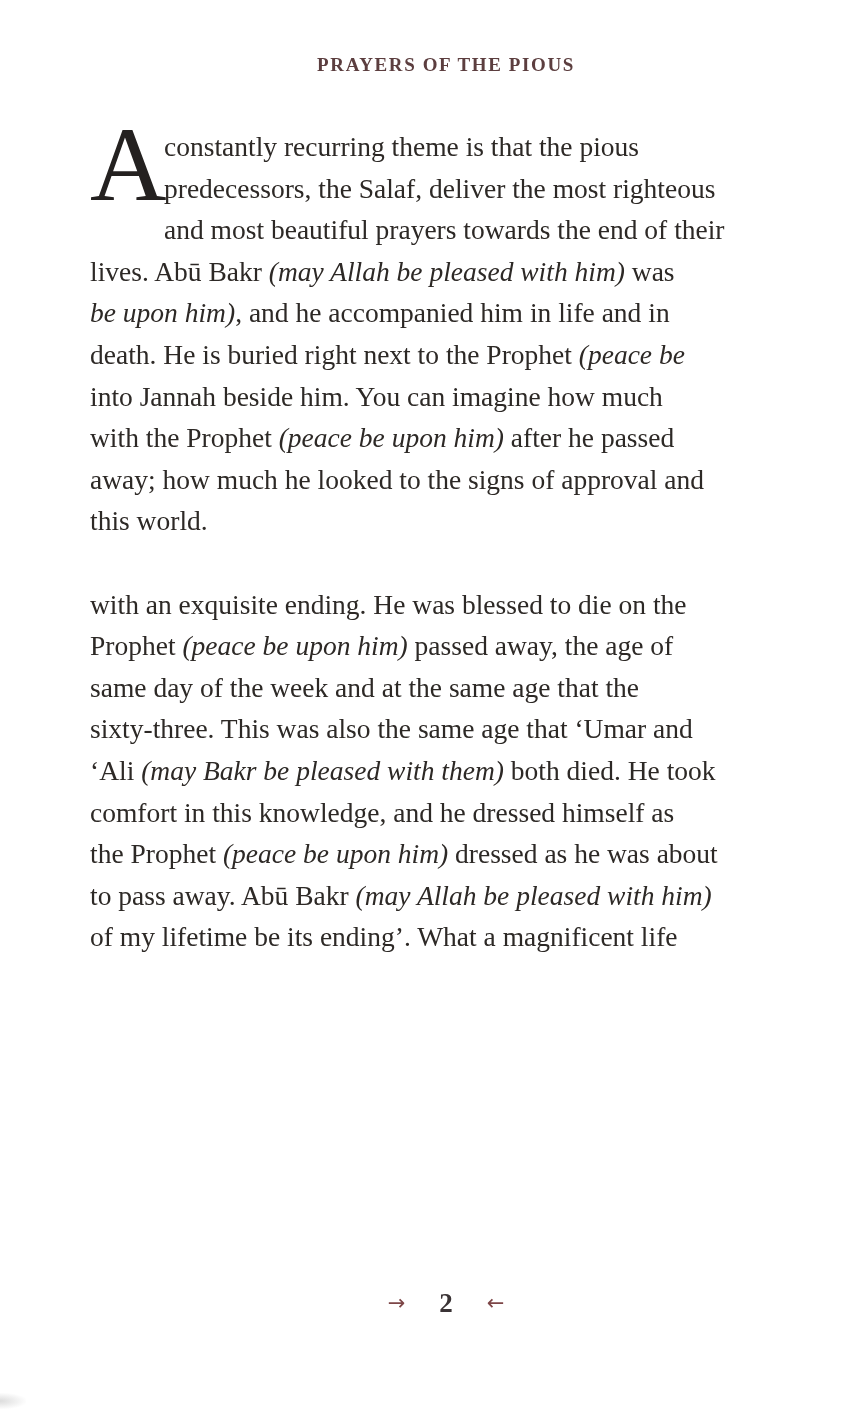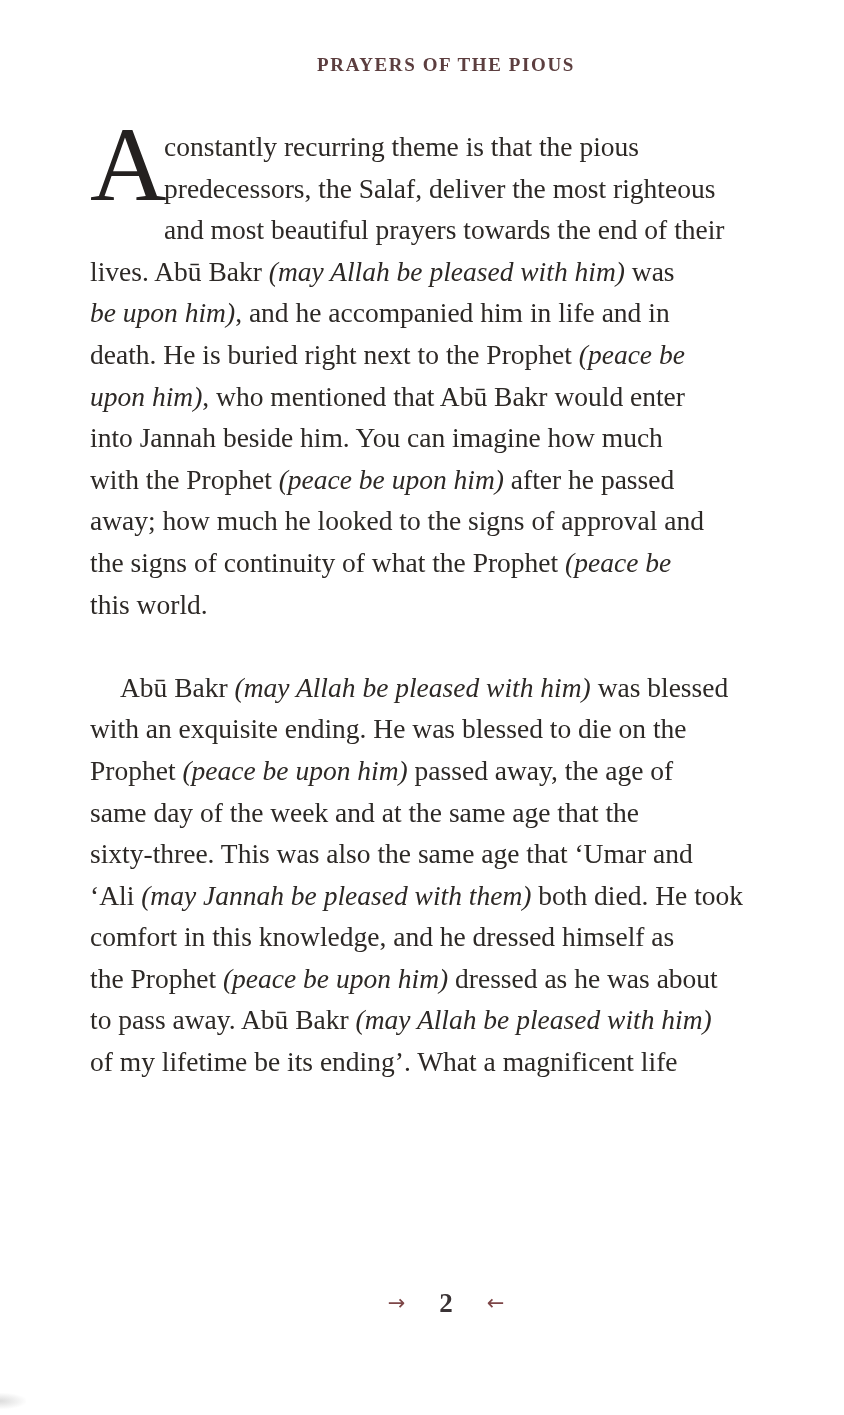--- a/index.html
+++ b/index.html
@@ -92,34 +92,31 @@
     <div class="paragraph" id="para-0">
       <span class="dropcap-box">
           <span class="dropcap-letter">A</span>
         </span>
     <div class="line"><span>constantly recurring theme is that the pious</span></div>
         <div class="line"><span>predecessors, the Salaf, deliver the most righteous</span></div>
         <div class="line"><span>and most beautiful prayers towards the end of their</span></div>
         <div class="line"><span>lives. Abū Bakr </span><span class="it">(may Allah be pleased with him)</span><span> was</span></div>
         <div class="line"><span class="it">be upon him)</span><span>, and he accompanied him in life and in</span></div>
         <div class="line"><span>death. He is buried right next to the Prophet </span><span class="it">(peace be</span></div>
-        <div class="line"><span class="it">upon him)</span><span>, who mentioned that Abū Bakr would enter</span></div>
         <div class="line"><span>into Jannah beside him. You can imagine how much</span></div>
         <div class="line"><span>with the Prophet </span><span class="it">(peace be upon him)</span><span> after he passed</span></div>
         <div class="line"><span>away; how much he looked to the signs of approval and</span></div>
-        <div class="line"><span>the signs of continuity of what the Prophet </span><span class="it">(peace be</span></div>
         <div class="line"><span>this world.</span></div>
       </div>
     <div class="paragraph" id="para-1">
-        <div class="line indent"><span>Abū Bakr </span><span class="it">(may Allah be pleased with him)</span><span> was blessed</span></div>
         <div class="line"><span>with an exquisite ending. He was blessed to die on the</span></div>
         <div class="line"><span>Prophet </span><span class="it">(peace be upon him)</span><span> passed away, the age of</span></div>
         <div class="line"><span>same day of the week and at the same age that the</span></div>
         <div class="line"><span>sixty-three. This was also the same age that ‘Umar and</span></div>
-        <div class="line"><span>‘Ali </span><span class="it">(may Jannah be pleased with them)</span><span> both died. He took</span></div>
+        <div class="line"><span>‘Ali </span><span class="it">(may Bakr be pleased with them)</span><span> both died. He took</span></div>
         <div class="line"><span>comfort in this knowledge, and he dressed himself as</span></div>
         <div class="line"><span>the Prophet </span><span class="it">(peace be upon him)</span><span> dressed as he was about</span></div>
         <div class="line"><span>to pass away. Abū Bakr </span><span class="it">(may Allah be pleased with him)</span></div>
         <div class="line"><span>of my lifetime be its ending’. What a magnificent life</span></div>
       </div>
   </div>
 
   <div class="page-footer">
     <span class="ornament">→</span><span class="page-number">2</span><span class="ornament">←</span>
   </div>

